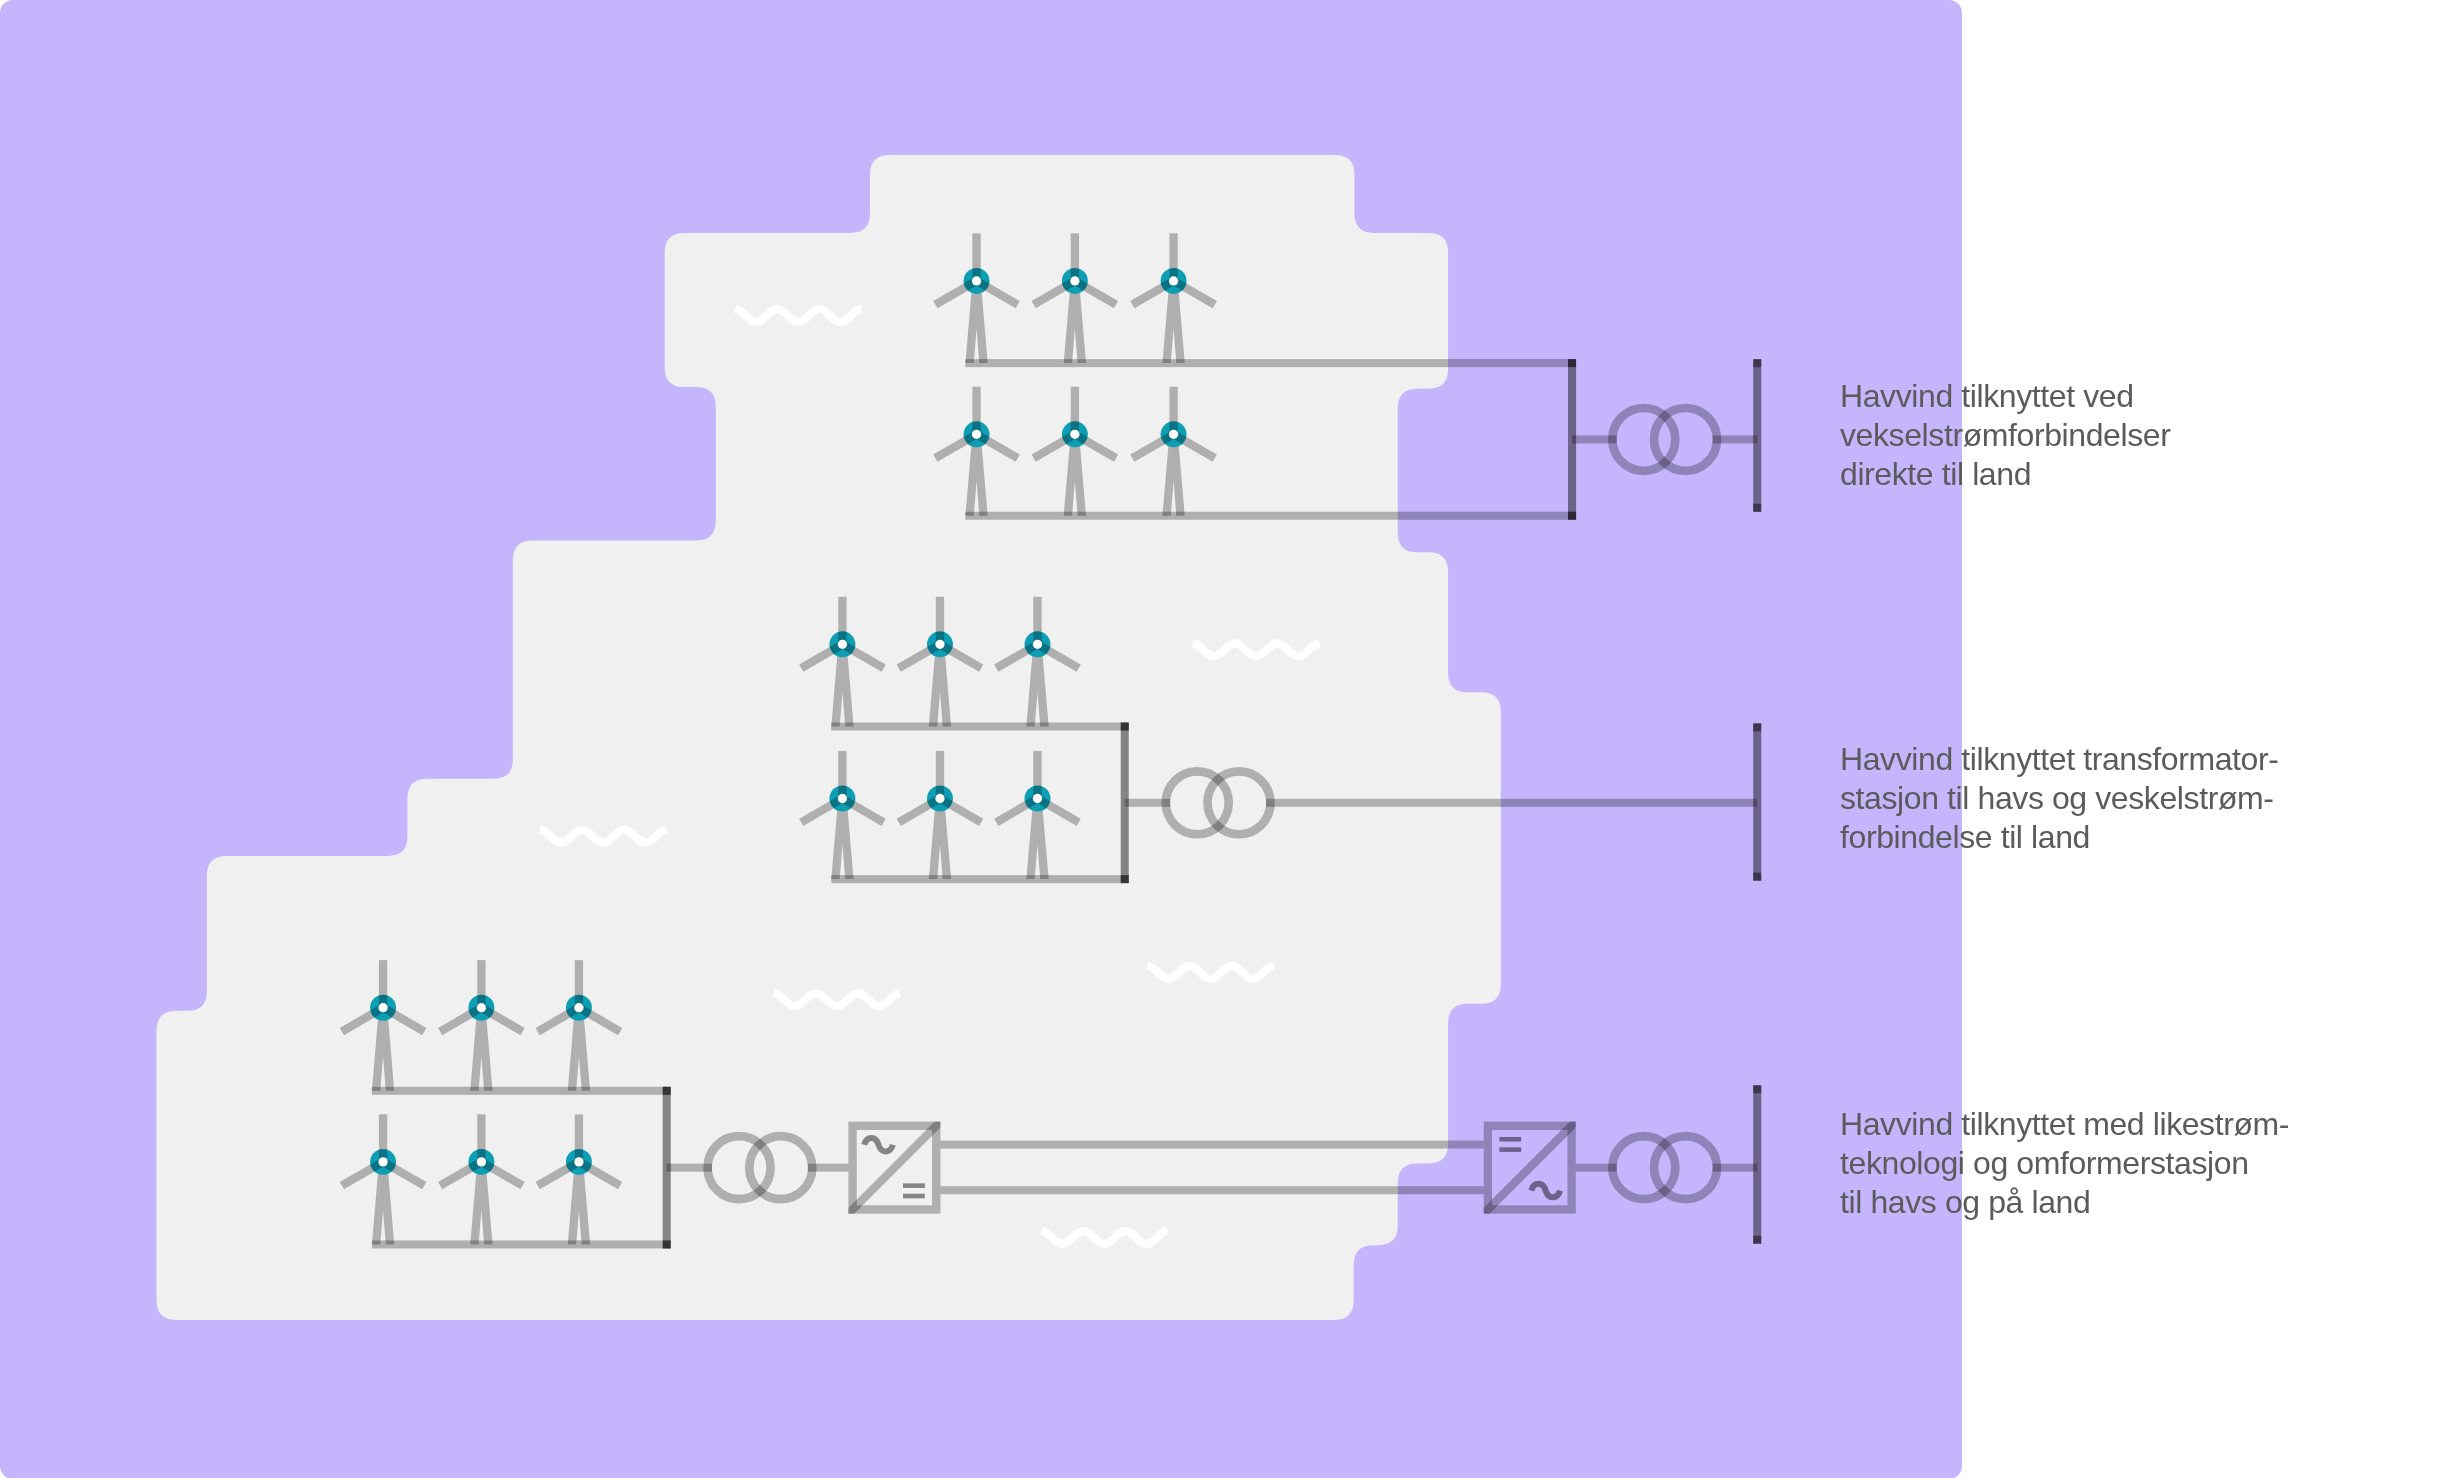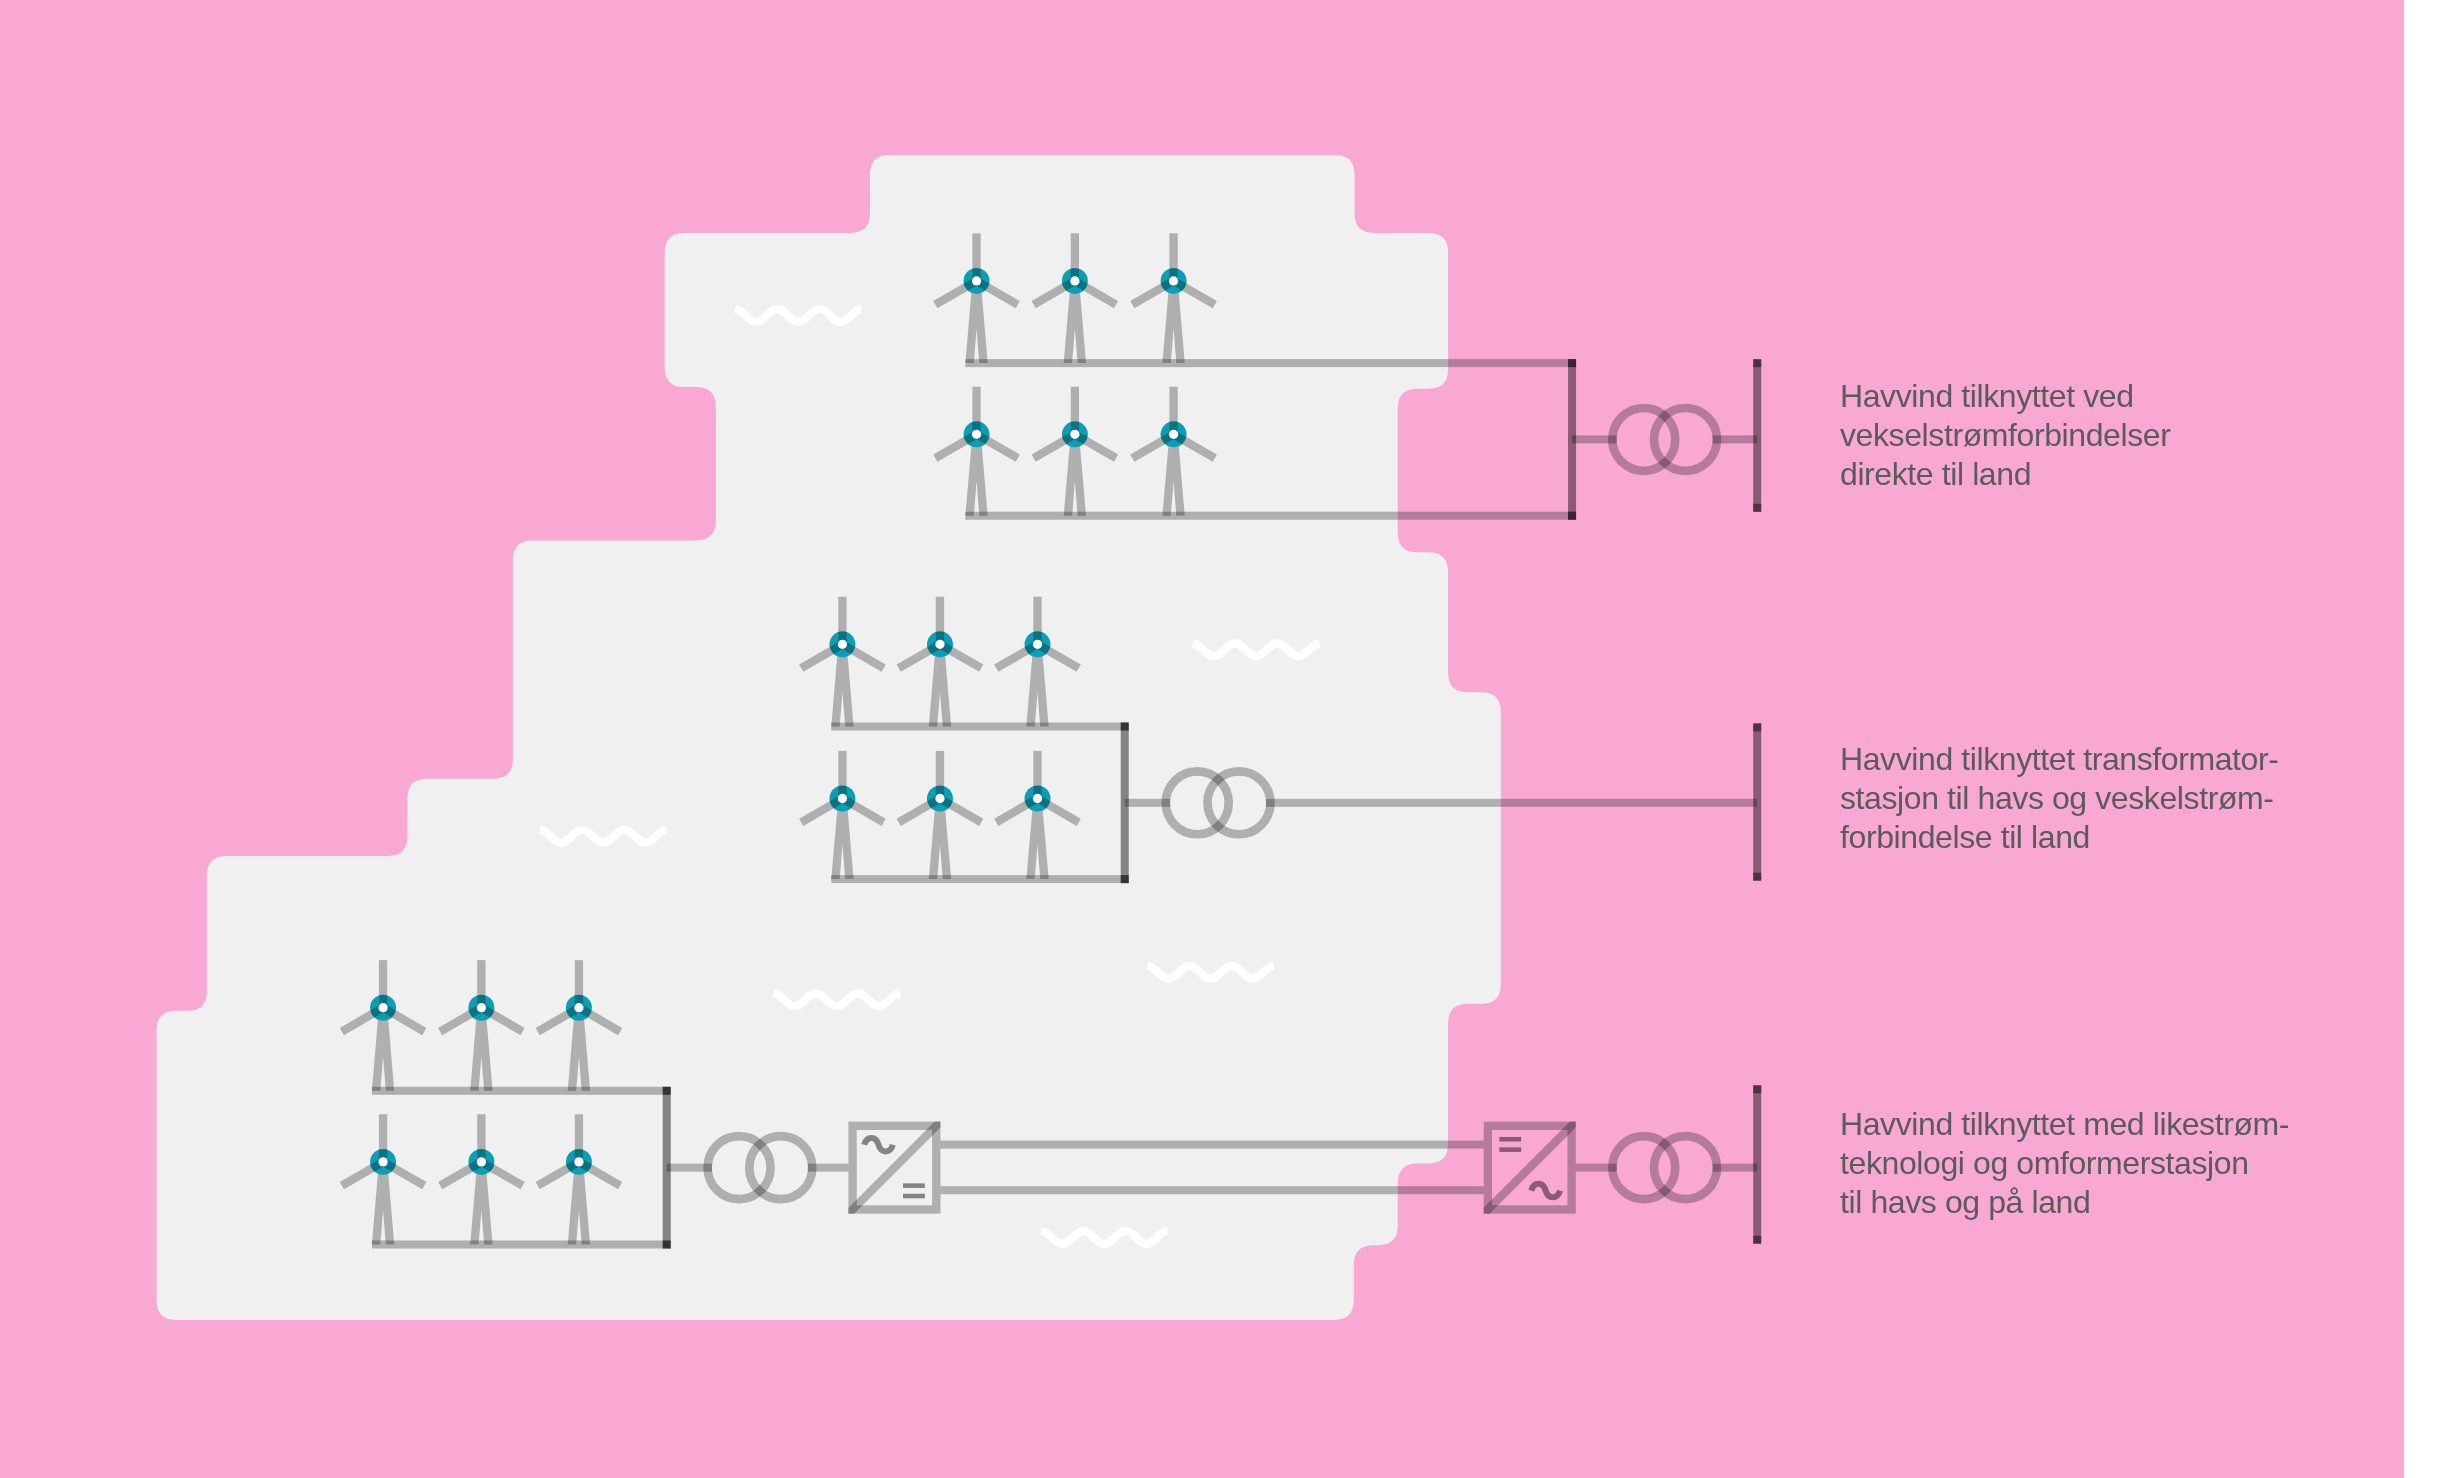--- a/index.html
+++ b/index.html
@@ -1,18 +1,18 @@
 <!DOCTYPE html>
 <html style="font-size:12.6px"><head>
 <meta charset="utf-8">
 <title>Havvind tilknytning</title>
 <style>
   html,body{margin:0;padding:0;}
   body{width:2462px;height:1479px;background:#ffffff;font-family:"Liberation Sans",sans-serif;overflow:hidden;}
-  #stage{position:relative;width:2404px;height:1479px;background:#f9a8d4;}
+  #stage{position:relative;width:1962px;height:1479px;background:#c4b5fd;border-radius:13px;}
   svg.layer{position:absolute;left:0;top:0;width:2462px;height:1479px;}
   .cap{position:absolute;color:#5b5b5b;font-size:32px;line-height:39px;font-weight:400;letter-spacing:-0.4px;white-space:pre-line;width:598px;}
 </style>
 </head>
 <body>
 
 <div id="stage">
 <svg class="layer" viewBox="0 0 3130 1880" xmlns="http://www.w3.org/2000/svg">
       <path d="M 1106.0 222.0 Q 1106.0 197.0 1131.0 197.0 L 1697.0 197.0 Q 1722.0 197.0 1722.0 222.0 L 1722.0 271.0 Q 1722.0 296.0 1747.0 296.0 L 1816.0 296.0 Q 1841.0 296.0 1841.0 321.0 L 1841.0 469.0 Q 1841.0 494.0 1816.0 494.0 L 1802.0 494.0 Q 1777.0 494.0 1777.0 519.0 L 1777.0 677.0 Q 1777.0 702.0 1802.0 702.0 L 1816.0 702.0 Q 1841.0 702.0 1841.0 727.0 L 1841.0 855.0 Q 1841.0 880.0 1866.0 880.0 L 1883.0 880.0 Q 1908.0 880.0 1908.0 905.0 L 1908.0 1251.0 Q 1908.0 1276.0 1883.0 1276.0 L 1866.0 1276.0 Q 1841.0 1276.0 1841.0 1301.0 L 1841.0 1454.0 Q 1841.0 1479.0 1816.0 1479.0 L 1802.0 1479.0 Q 1777.0 1479.0 1777.0 1504.0 L 1777.0 1558.0 Q 1777.0 1583.0 1752.0 1583.0 L 1746.0 1583.0 Q 1721.0 1583.0 1721.0 1608.0 L 1721.0 1653.0 Q 1721.0 1678.0 1696.0 1678.0 L 224.0 1678.0 Q 199.0 1678.0 199.0 1653.0 L 199.0 1310.0 Q 199.0 1285.0 224.0 1285.0 L 238.0 1285.0 Q 263.0 1285.0 263.0 1260.0 L 263.0 1113.0 Q 263.0 1088.0 288.0 1088.0 L 493.0 1088.0 Q 518.0 1088.0 518.0 1063.0 L 518.0 1015.0 Q 518.0 990.0 543.0 990.0 L 627.0 990.0 Q 652.0 990.0 652.0 965.0 L 652.0 712.0 Q 652.0 687.0 677.0 687.0 L 885.0 687.0 Q 910.0 687.0 910.0 662.0 L 910.0 517.0 Q 910.0 492.0 885.0 492.0 L 870.0 492.0 Q 845.0 492.0 845.0 467.0 L 845.0 321.0 Q 845.0 296.0 870.0 296.0 L 1081.0 296.0 Q 1106.0 296.0 1106.0 271.0 Z" fill="#f0f0f0"></path>
       <path d="M 934.50 392.80 L 937.85 393.42 L 941.21 395.20 L 944.56 397.86 L 947.92 401.00 L 951.27 404.14 L 954.62 406.80 L 957.98 408.58 L 961.33 409.20 L 964.69 408.58 L 968.04 406.80 L 971.40 404.14 L 974.75 401.00 L 978.10 397.86 L 981.46 395.20 L 984.81 393.42 L 988.17 392.80 L 991.52 393.42 L 994.88 395.20 L 998.23 397.86 L 1001.58 401.00 L 1004.94 404.14 L 1008.29 406.80 L 1011.65 408.58 L 1015.00 409.20 L 1018.35 408.58 L 1021.71 406.80 L 1025.06 404.14 L 1028.42 401.00 L 1031.77 397.86 L 1035.12 395.20 L 1038.48 393.42 L 1041.83 392.80 L 1045.19 393.42 L 1048.54 395.20 L 1051.90 397.86 L 1055.25 401.00 L 1058.60 404.14 L 1061.96 406.80 L 1065.31 408.58 L 1068.67 409.20 L 1072.02 408.58 L 1075.38 406.80 L 1078.73 404.14 L 1082.08 401.00 L 1085.44 397.86 L 1088.79 395.20 L 1092.15 393.42 L 1095.50 392.80" fill="none" stroke="#ffffff" stroke-width="10.4" stroke-linecap="butt" stroke-linejoin="round"></path>

